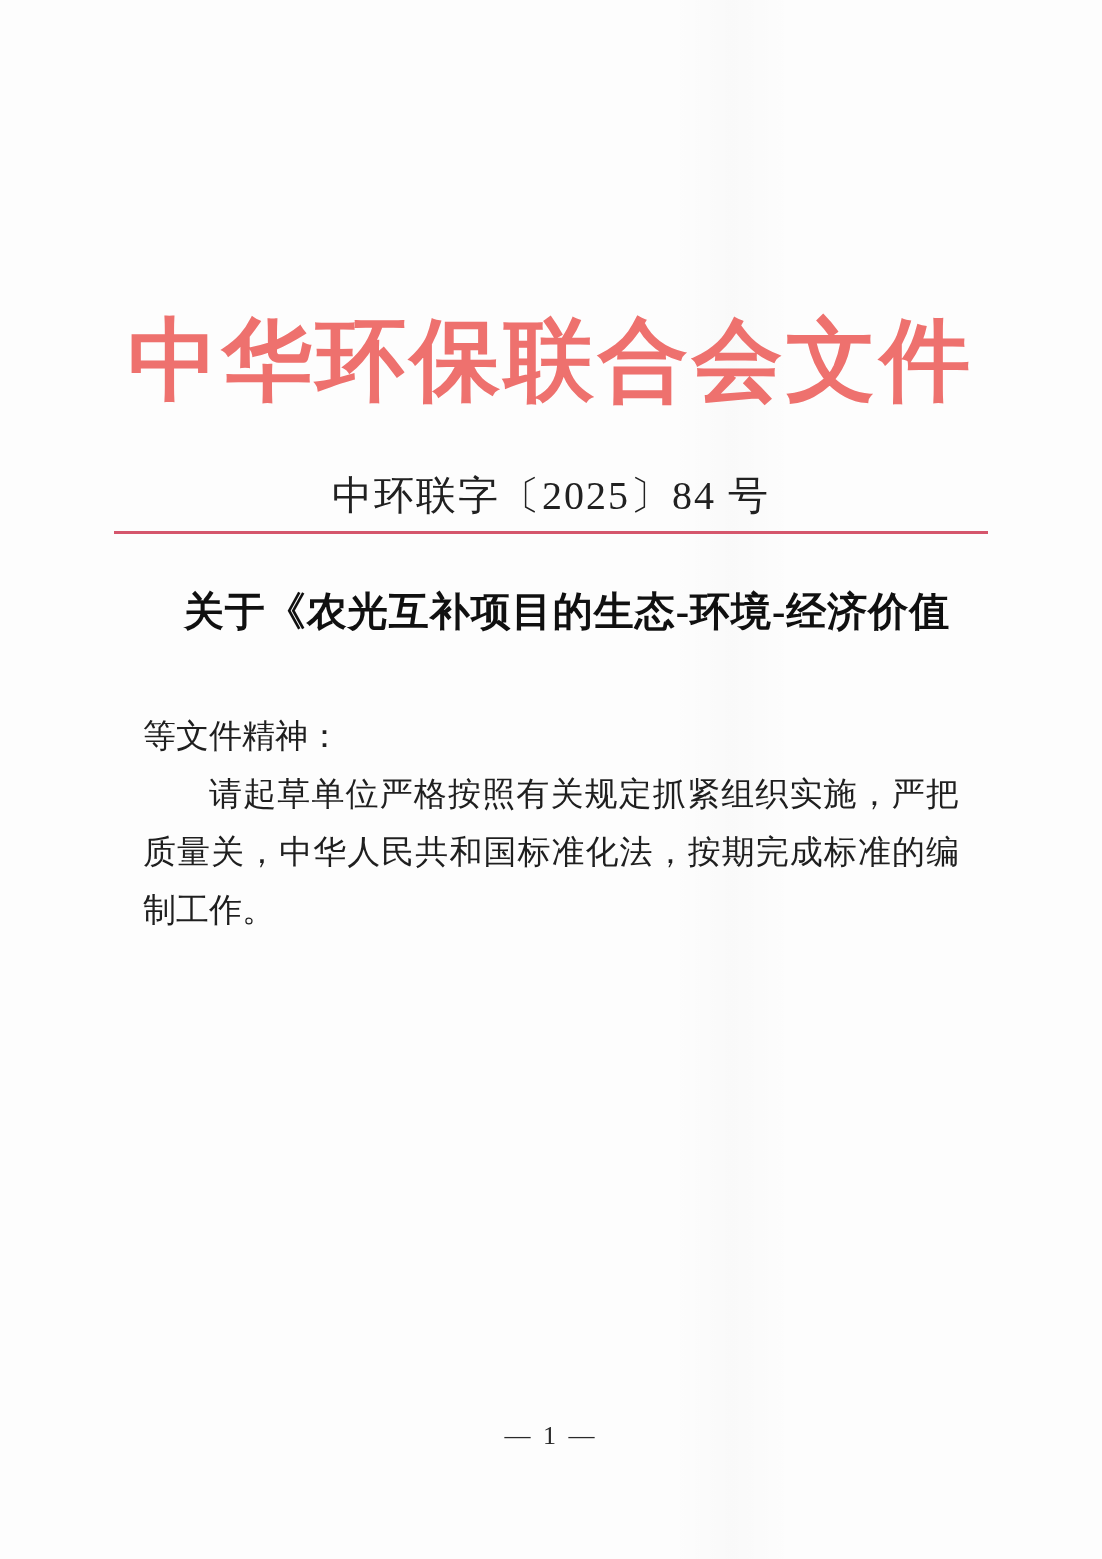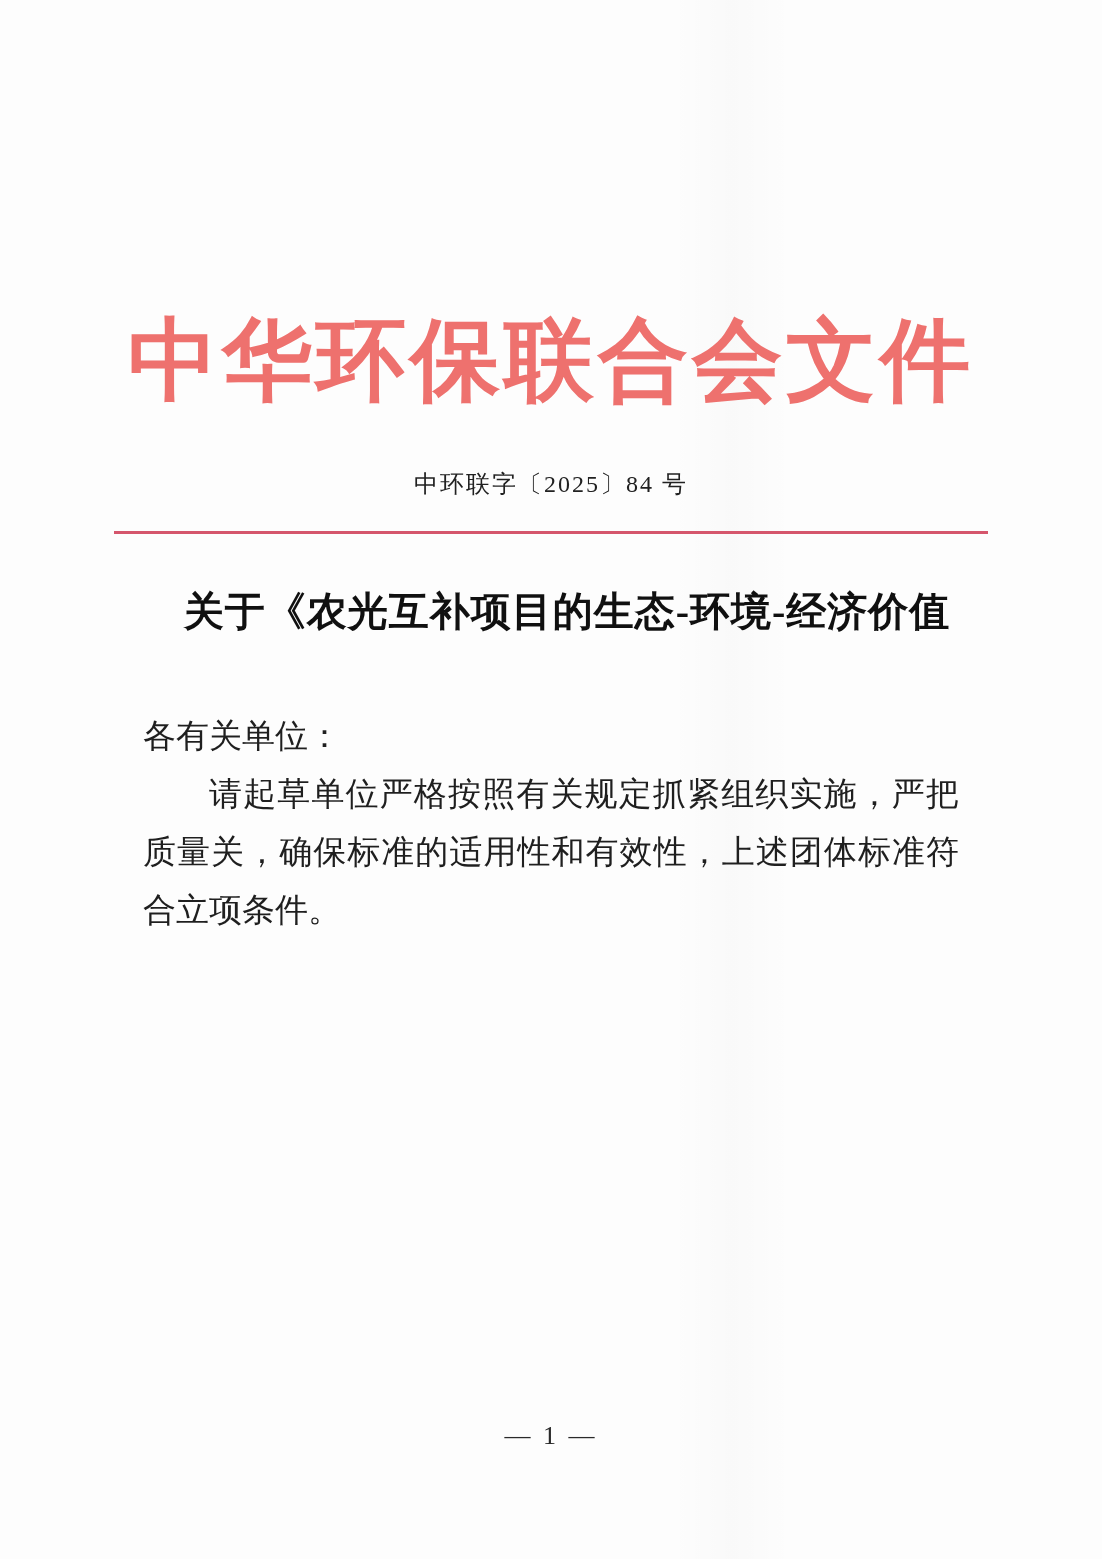--- a/index.html
+++ b/index.html
@@ -43,21 +43,21 @@
     letter-spacing: 4px;
     white-space: nowrap;
     color: var(--header-red);
   }
   .doc-number {
     position: absolute;
     top: 468px;
     left: 0;
     width: 100%;
     text-align: center;
-    font-size: 24px;
+    font-size: 40px;
     letter-spacing: 2px;
     color: #212121;
   }
   .red-divider {
     position: absolute;
     top: 531px;
     left: 114px;
     width: 874px;
     height: 3px;
     background: var(--divider-red);
@@ -107,18 +107,18 @@
 
   <div class="doc-number">中环联字〔2025〕84 号</div>
 
   <div class="red-divider"></div>
 
   <div class="doc-title">
     <div>关于《农光互补项目的生态-环境-经济价值</div>
   </div>
 
   <div class="doc-body">
-    <p class="salutation">各有关单位：</p>
-    <p class="para">请起草单位严格按照有关规定抓紧组织实施，严把质量关，确保标准的适用性和有效性，上述团体标准符合立项条件。</p>
+    <p class="salutation">等文件精神：</p>
+    <p class="para">请起草单位严格按照有关规定抓紧组织实施，严把质量关，中华人民共和国标准化法，按期完成标准的编制工作。</p>
   </div>
 
   <div class="page-number">— 1 —</div>
 </div>
 
 </body></html>

